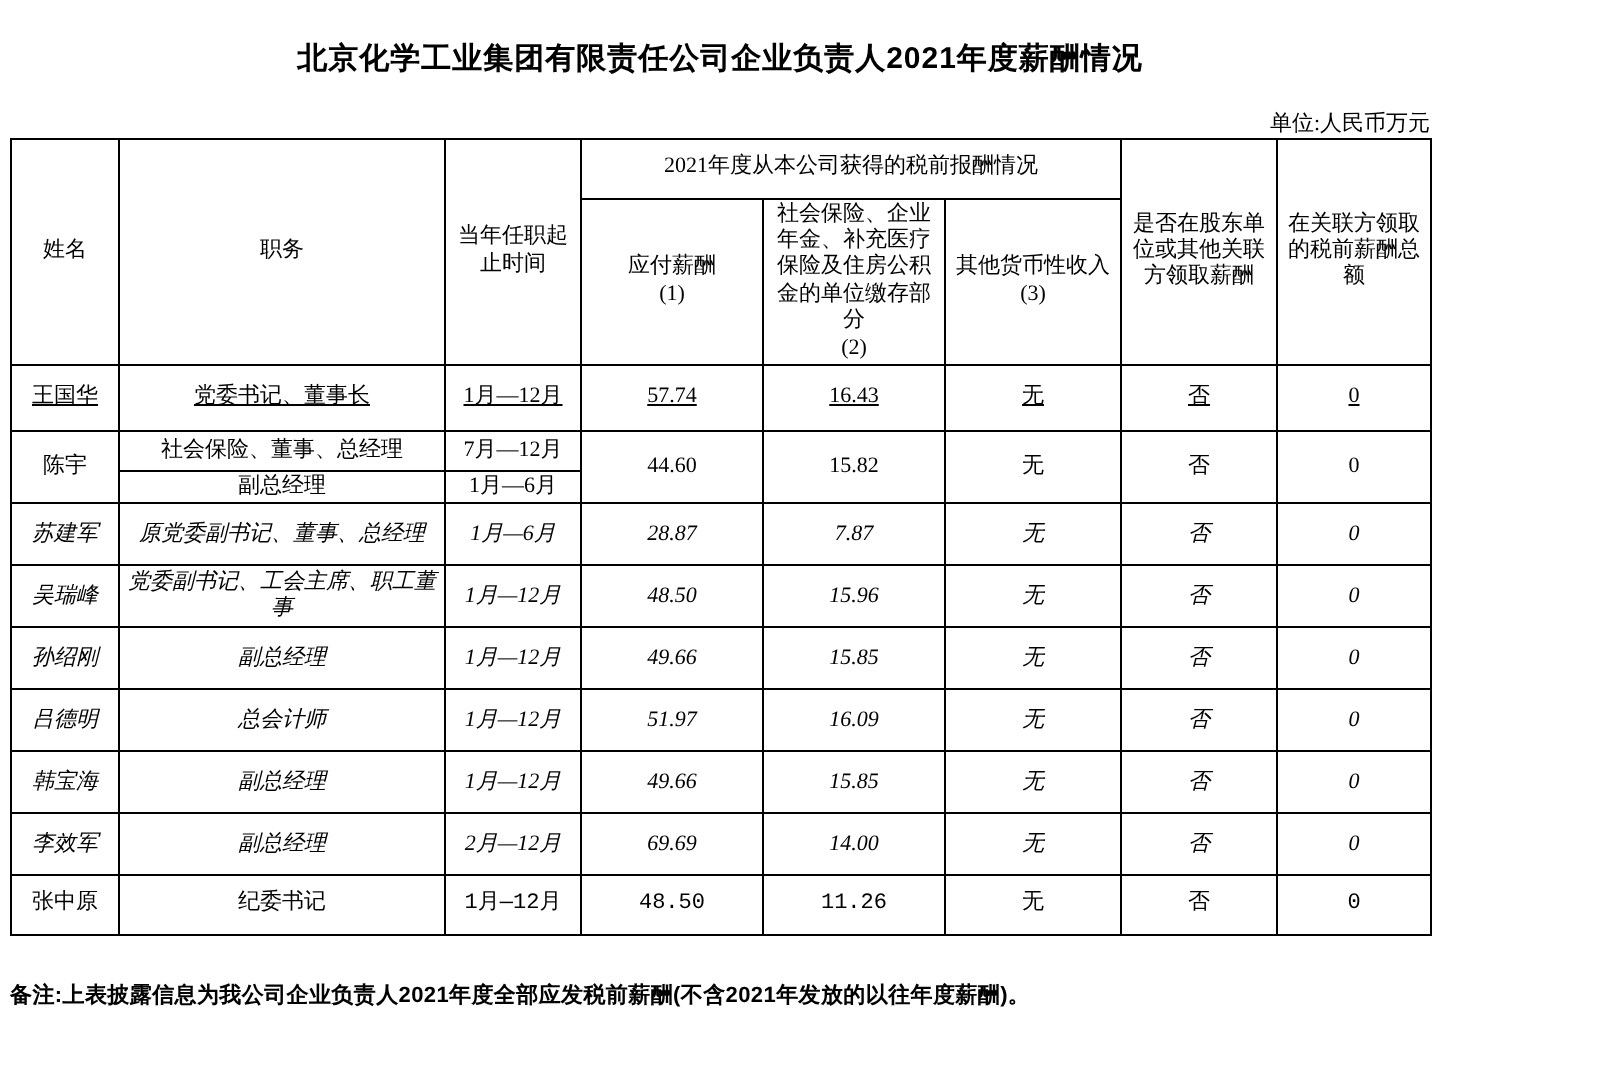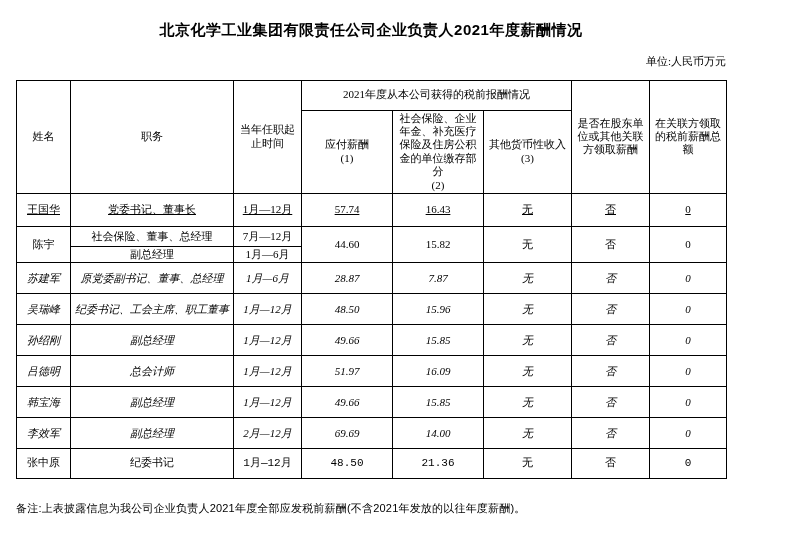--- a/index.html
+++ b/index.html
@@ -10,34 +10,34 @@
     font-family: "Liberation Sans", sans-serif;
     color: #000;
     overflow: hidden;
   }
   .doc {
     position: relative;
     width: 800px; height: 545px;
   }
   .content {
     position: absolute;
-    left: 16px; top: 0;
+    left: 5px; top: 0;
     width: 710px;
   }
   .title {
     margin: 20px 0 0 0;
     font-size: 15px;
     font-weight: bold;
     text-align: center;
     letter-spacing: 0.5px;
     line-height: 1.3;
   }
   .unit-label {
     margin-top: 14px;
-    margin-bottom: 11px;
+    margin-bottom: 0;
     text-align: right;
     font-size: 11px;
     font-family: "Liberation Serif", serif;
   }
   table.salary {
     border-collapse: collapse;
     table-layout: fixed;
     width: 710px;
     font-family: "Liberation Serif", serif;
   }
@@ -55,21 +55,21 @@
   tr.hrow-1   { height: 30px; }
   tr.hrow-2   { height: 63px; }
   tr.drow     { height: 31px; font-style: italic; }
   tr.drow-first { height: 33px; text-decoration: underline; }
   tr.drow-sub-a { height: 20px; }
   tr.drow-sub-b { height: 16px; }
   tr.drow-last  { height: 30px; font-family: Liberation Mono, monospace; }
   .footnote {
     margin-top: 22px;
     font-size: 11px;
-    font-weight: normal;
+    font-weight: bold;
     text-align: left;
     letter-spacing: 0.2px;
   }
 </style>
 </head>
 <body>
 
 <div class="doc">
   <div class="content">
 
@@ -140,21 +140,21 @@
           <td>1月—6月</td>
           <td>28.87</td>
           <td>7.87</td>
           <td>无</td>
           <td>否</td>
           <td>0</td>
         </tr>
 
         <tr class="drow">
           <td>吴瑞峰</td>
-          <td>纪委书记、工会主席、职工董事</td>
+          <td>党委副书记、工会主席、职工董事</td>
           <td>1月—12月</td>
           <td>48.50</td>
           <td>15.96</td>
           <td>无</td>
           <td>否</td>
           <td>0</td>
         </tr>
 
         <tr class="drow">
           <td>孙绍刚</td>
@@ -198,21 +198,21 @@
           <td>无</td>
           <td>否</td>
           <td>0</td>
         </tr>
 
         <tr class="drow-last">
           <td>张中原</td>
           <td>纪委书记</td>
           <td>1月—12月</td>
           <td>48.50</td>
-          <td>21.36</td>
+          <td>11.26</td>
           <td>无</td>
           <td>否</td>
           <td>0</td>
         </tr>
 
       </tbody>
     </table>
 
     <div class="footnote">备注:上表披露信息为我公司企业负责人2021年度全部应发税前薪酬(不含2021年发放的以往年度薪酬)。</div>
 

